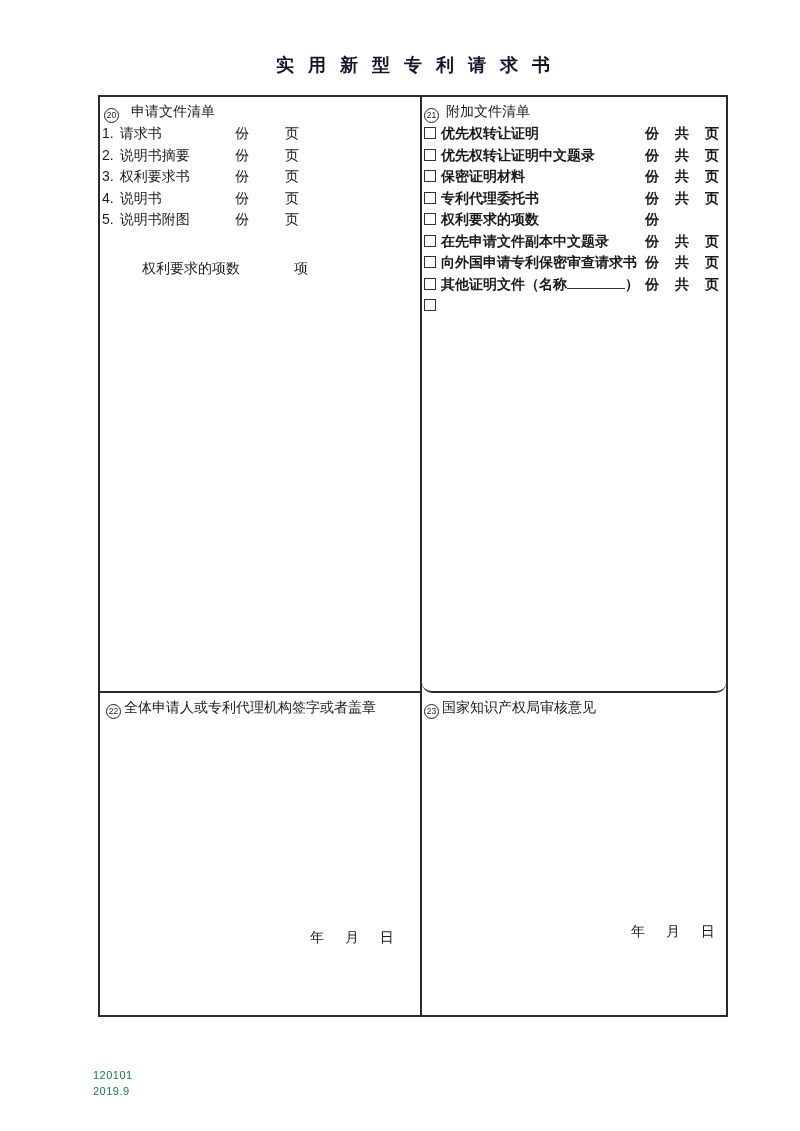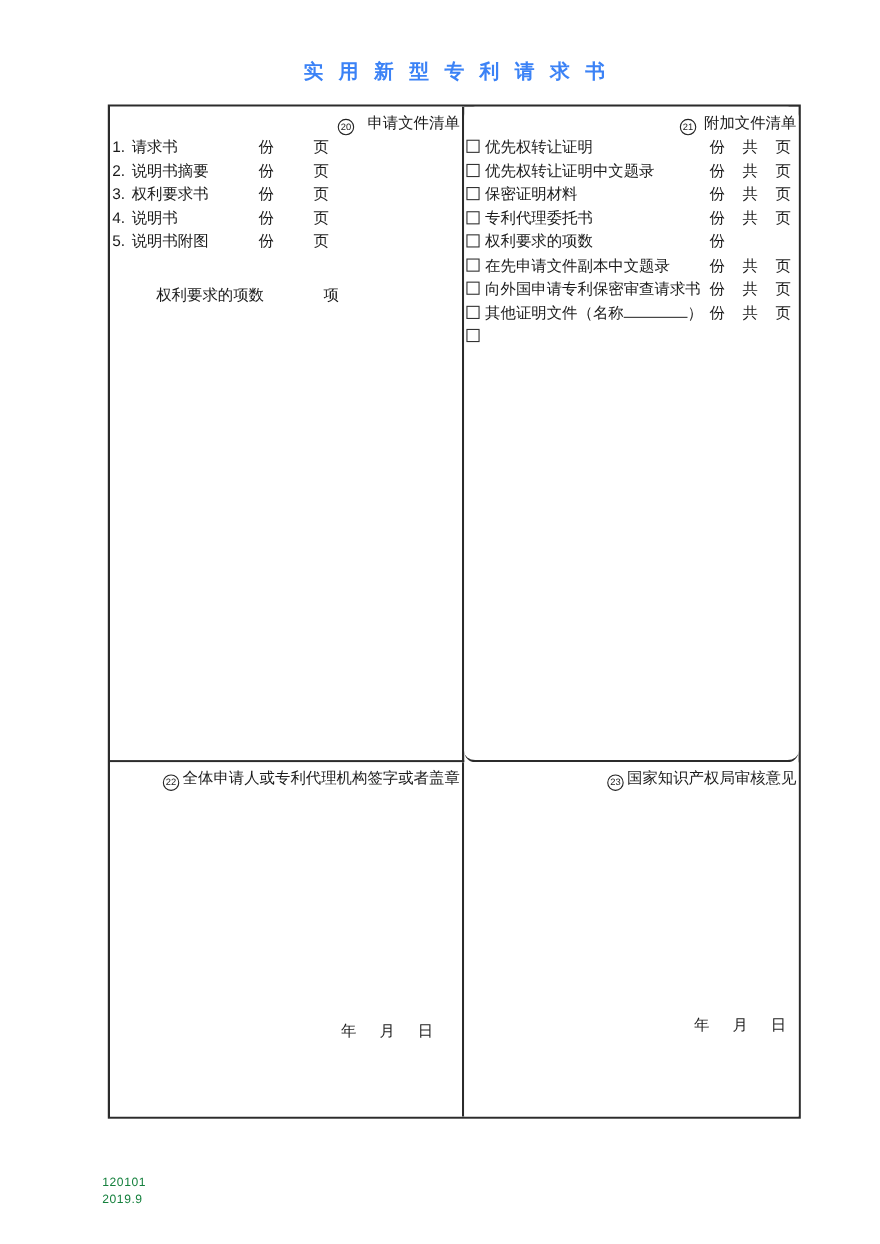--- a/index.html
+++ b/index.html
@@ -15,41 +15,40 @@
     overflow: hidden;
   }
   .title {
     position: absolute;
     top: 53px; left: 0; right: 0;
     text-align: center;
     padding-left: 40px;
     font-size: 18px;
     font-weight: bold;
     letter-spacing: 14px;
-    color: #3b82f6;
+    color: #0f172a;
   }
   .form-table {
     position: absolute;
     left: 98px; top: 95px;
     width: 630px; height: 922px;
     border: 2px solid #2b2b2b;
     display: grid;
     grid-template-columns: 322px 1fr;
     grid-template-rows: 596px 1fr;
   }
   .cell { position: relative; background: #fff; }
   .cell-tl { border-right: 2px solid #2b2b2b; border-bottom: 2px solid #2b2b2b; }
   .cell-tr { border-bottom: 2px solid #2b2b2b; border-radius: 10px; }
   .cell-bl { border-right: 2px solid #2b2b2b; padding-left: 24px; }
   .cell-head {
     position: absolute;
     top: 5px; left: 4px; right: 2px;
     white-space: nowrap;
     line-height: 18px;
-    text-align: right;
   }
   .circ-num {
     display: inline-flex;
     width: 15px; height: 15px;
     border: 1px solid #222;
     border-radius: 50%;
     align-items: center;
     justify-content: center;
     font-size: 8.5px;
     letter-spacing: 0;
@@ -61,21 +60,21 @@
   .gap-tight{ margin-right: 3px; }
   
   .l-items { position: absolute; top: 26px; left: 2px; right: 2px; }
   .l-row { position: relative; height: 21.5px; line-height: 21.5px; white-space: nowrap; }
   .l-no { display: inline-block; margin-right: 6px; }
   .u { position: absolute; top: 0; }
   .lu1 { left: 133px; } .lu2 { left: 183px; }
   .claims-line { position: absolute; top: 161px; left: 2px; height: 21.5px; line-height: 21.5px; width: 316px; margin-left: 40px; }
   .claims-unit { left: 152px; }
   
-  .r-items { position: absolute; top: 26px; left: 2px; right: 0; }
+  .r-items { position: absolute; top: 26px; left: 2px; right: 0; font-weight: bold; }
   .r-row { position: relative; height: 21.5px; line-height: 21.5px; white-space: nowrap; }
   .cb {
     display: inline-block;
     width: 12px; height: 12px;
     border: 1px solid #333;
     background: #fff;
     margin-right: 5px;
     vertical-align: -1px;
   }
   .cb-spacer { display: inline-block; width: 17px; }

